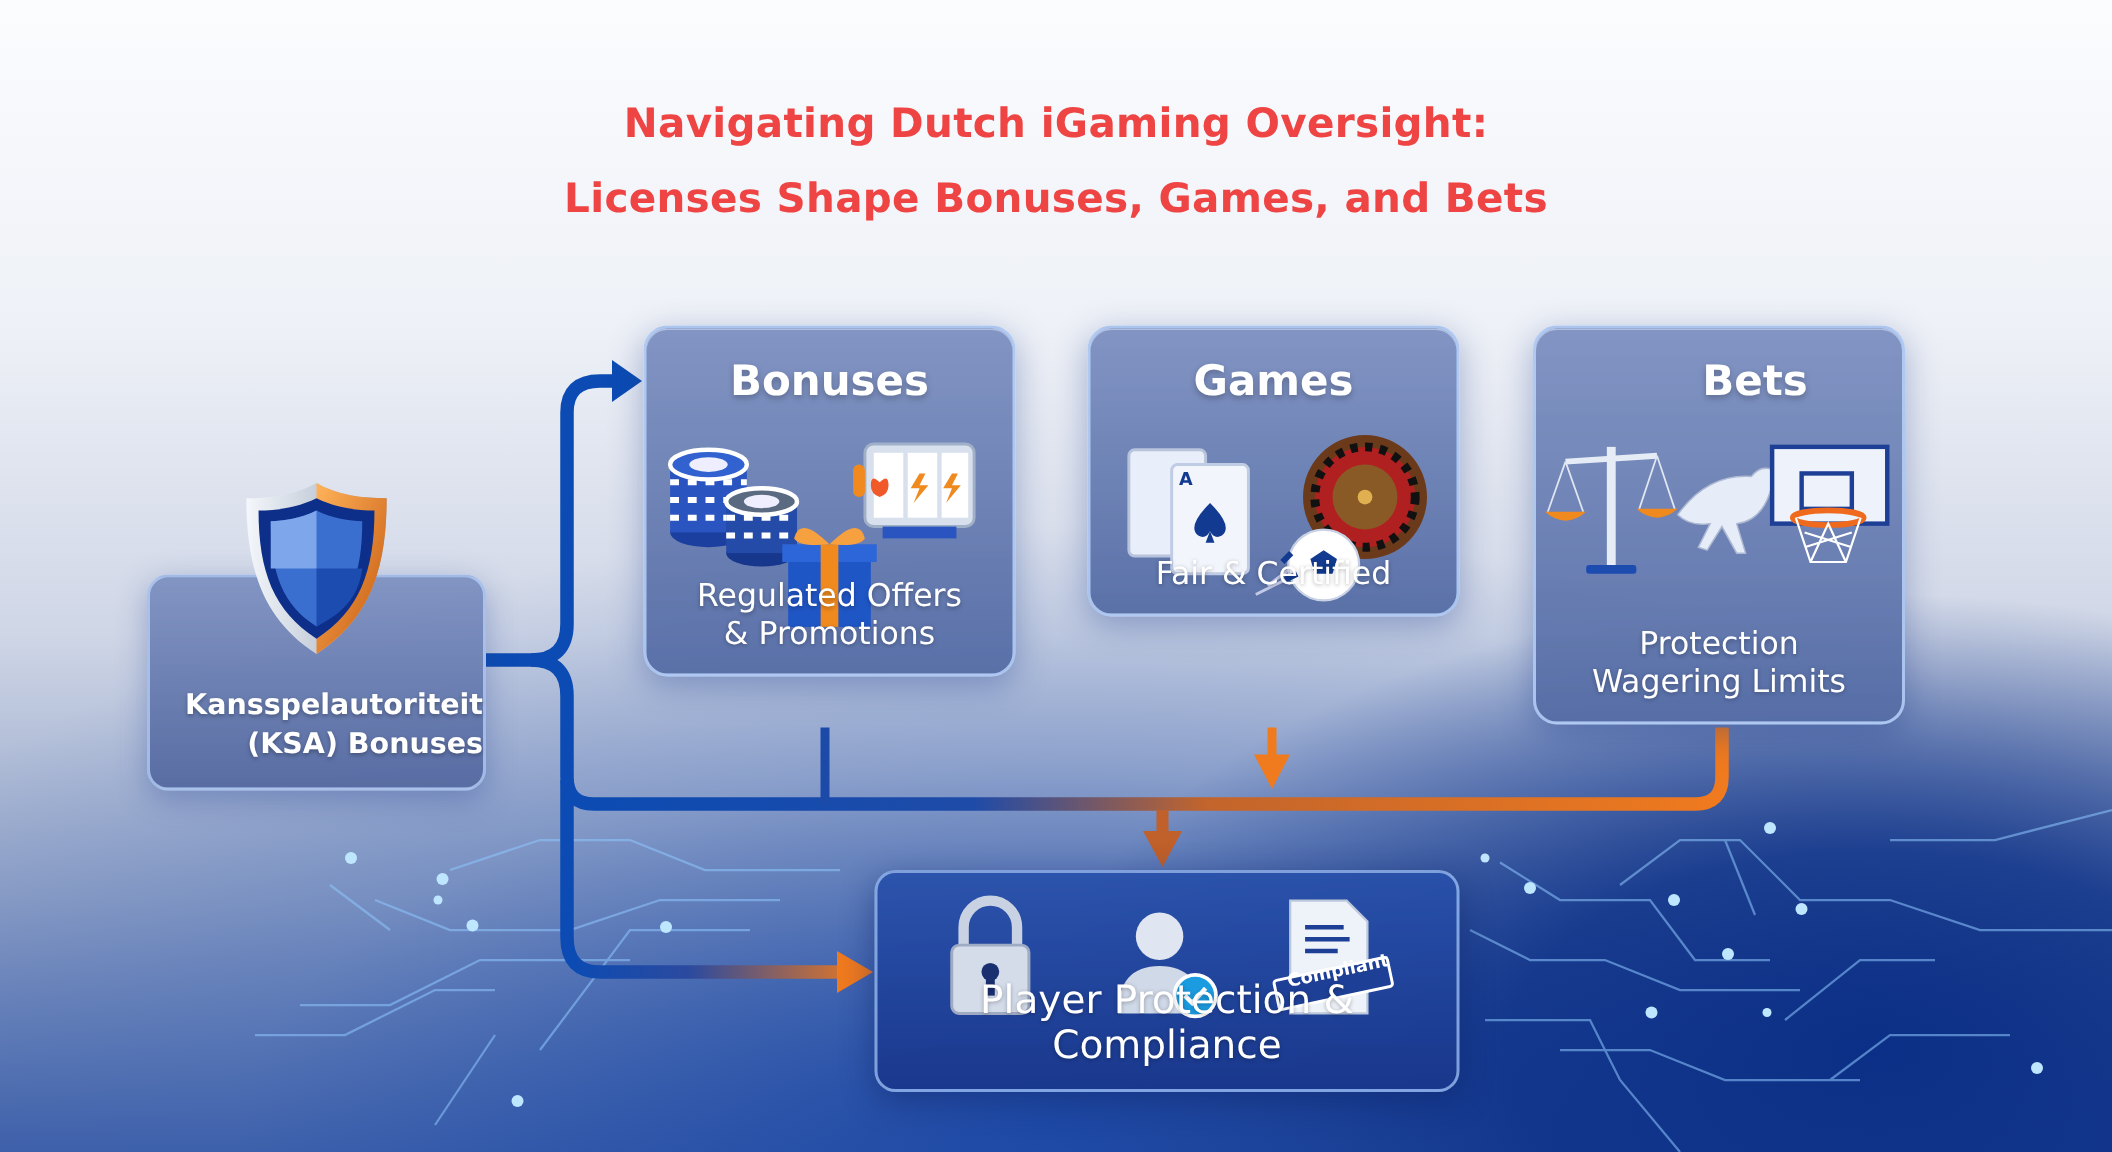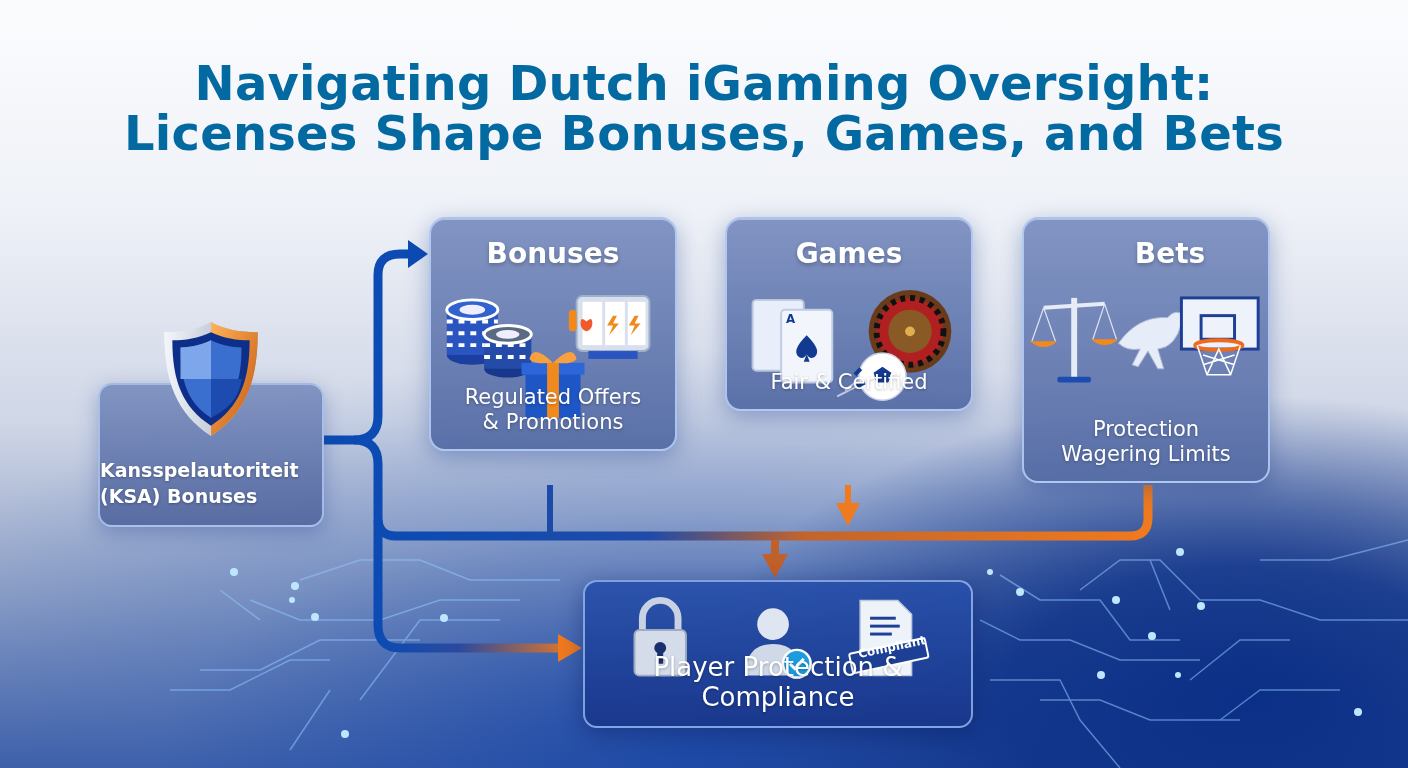--- a/index.html
+++ b/index.html
@@ -6,40 +6,40 @@
   body {
     width: 1408px; height: 768px; overflow: hidden; position: relative;
     font-family: "DejaVu Sans", "Liberation Sans", sans-serif;
     background:
       radial-gradient(ellipse 700px 380px at 1250px 700px, #0b2f86 0%, rgba(11,47,134,0.85) 35%, rgba(30,70,160,0) 80%),
       radial-gradient(ellipse 900px 400px at 700px 750px, rgba(25,70,165,0.9) 0%, rgba(60,100,180,0.3) 60%, rgba(255,255,255,0) 100%),
       linear-gradient(180deg, #fbfcfe 0%, #eef1f7 28%, #cfd6e6 55%, #8ea0c6 78%, #3e5fa8 100%);
   }
   .title {
     position: absolute; left: 0; top: 58px; width: 1408px; text-align: center;
-    color: #0369a1; font-weight: bold; font-size: 48px; line-height: 50px;
+    color: #ef4444; font-weight: bold; font-size: 27px; line-height: 50px;
     letter-spacing: 0.2px;
   }
   .circuit { position: absolute; left: 0; top: 0; width: 1408px; height: 768px; pointer-events: none; }
   .card {
     position: absolute; box-sizing: border-box; border-radius: 16px;
     background: linear-gradient(180deg, rgba(120,140,190,0.92) 0%, rgba(85,108,165,0.95) 100%);
     border: 2px solid rgba(185,210,250,0.85);
     box-shadow: 0 6px 22px rgba(30,60,140,0.35), inset 0 1px 0 rgba(255,255,255,0.4);
     color: #fff; text-align: center;
   }
   .card-title { font-weight: bold; font-size: 28px; margin-top: 18px; text-shadow: 0 2px 4px rgba(0,0,0,0.25); }
   .card-desc { position: absolute; left: 0; right: 0; bottom: 14px; font-size: 21px; line-height: 25px; text-shadow: 0 1px 3px rgba(0,0,0,0.3); }
   .card-icons { position: absolute; left: 0; top: 60px; width: 100%; height: 150px; }
   .ksa-card {
     position: absolute; left: 98px; top: 383px; width: 226px; height: 144px; box-sizing: border-box;
     border-radius: 14px; background: linear-gradient(180deg, rgba(120,140,190,0.9) 0%, rgba(85,105,160,0.95) 100%);
     border: 2px solid rgba(180,205,245,0.8); box-shadow: 0 6px 20px rgba(40,70,150,0.35);
   }
-  .ksa-label { position: absolute; left: 0; right: 13px; top: 72px; text-align: left; color: #fff; font-weight: bold; font-size: 19px; line-height: 26px; text-shadow: 0 1px 3px rgba(0,0,0,0.3); }
+  .ksa-label { position: absolute; left: 0; right: 0; top: 72px; text-align: right; color: #fff; font-weight: bold; font-size: 19px; line-height: 26px; text-shadow: 0 1px 3px rgba(0,0,0,0.3); }
   .shield { position: absolute; left: 160px; top: 318px; width: 102px; height: 122px; }
   .pp-card {
     position: absolute; left: 583px; top: 580px; width: 390px; height: 148px; box-sizing: border-box; border-radius: 14px;
     background: linear-gradient(180deg, rgba(40,80,170,0.92) 0%, rgba(25,55,140,0.95) 100%);
     border: 2px solid rgba(160,195,245,0.75); box-shadow: 0 6px 22px rgba(10,30,100,0.45);
   }
   .pp-label { position: absolute; left: 0; right: 0; bottom: 14px; text-align: center; color: #fff; font-size: 26px; text-shadow: 0 1px 3px rgba(0,0,0,0.3); }
   .pp-icons { position: absolute; left: 0; top: 12px; width: 100%; height: 90px; }
   .arrows { position: absolute; left: 0; top: 0; width: 1408px; height: 768px; pointer-events: none; }
 </style>

